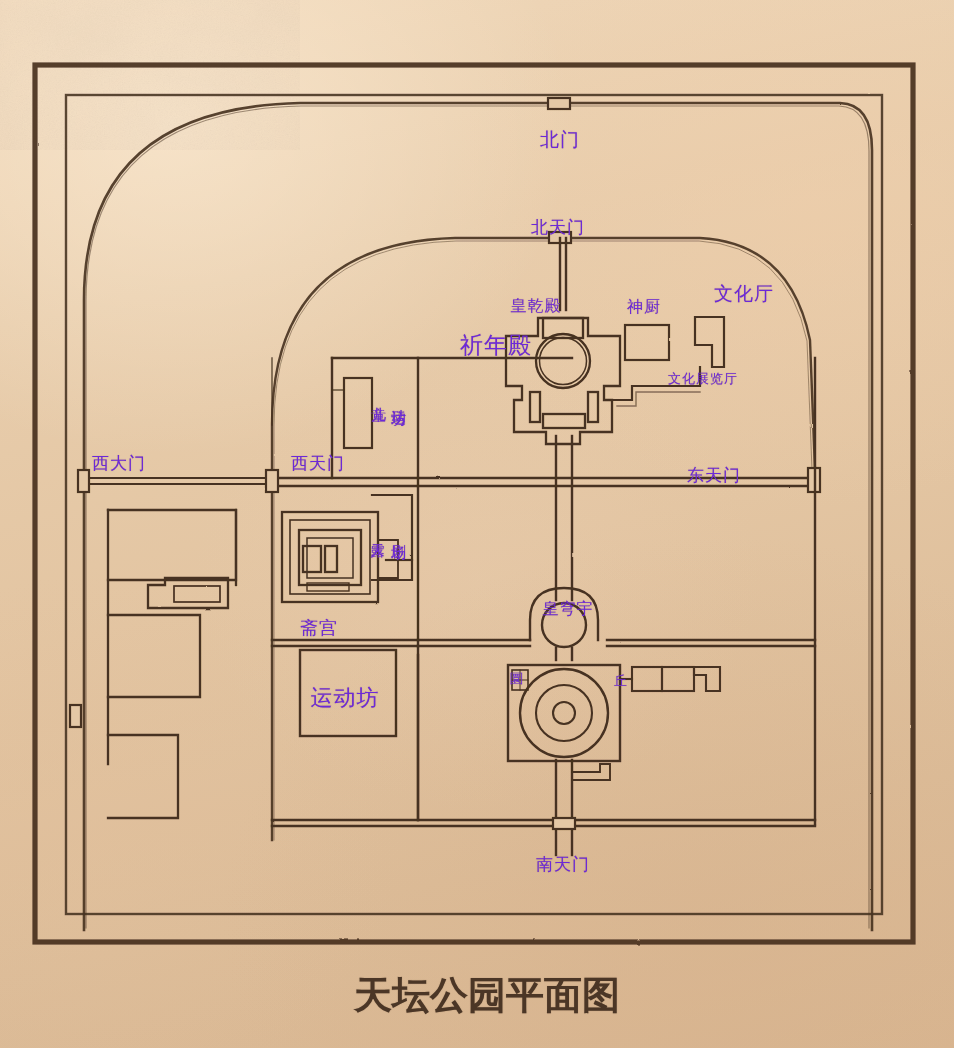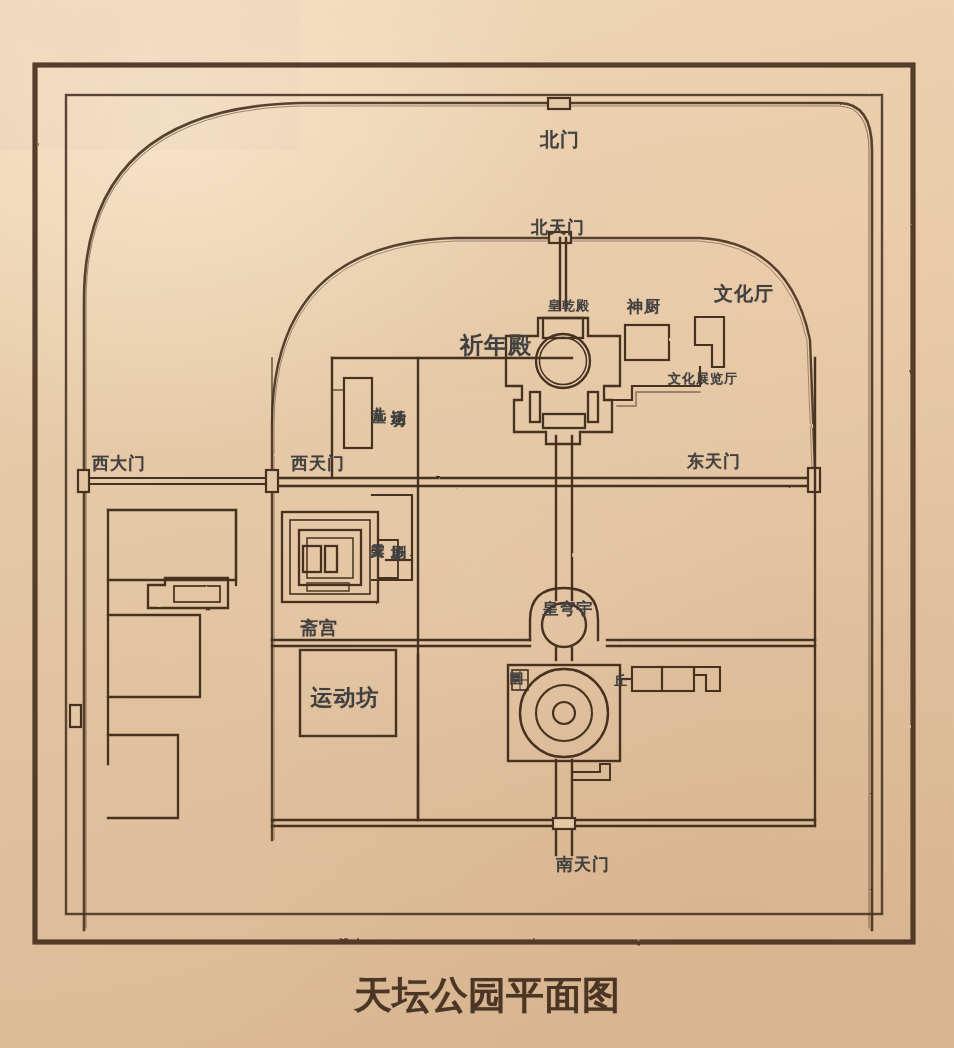--- a/index.html
+++ b/index.html
@@ -23,23 +23,23 @@
       linear-gradient(168deg,#f0d8ba 0%,#e8cdac 26%,#e3c5a2 52%,#dcbc98 78%,#d8b590 100%);
     pointer-events:none;
   }
   #grain{
     position:absolute;inset:0;opacity:.30;pointer-events:none;mix-blend-mode:multiply;
   }
   #mapwrap{position:absolute;inset:0;}
   svg#map{position:absolute;left:0;top:0;width:954px;height:1048px;}
   .lbl{
     position:absolute;
-    color:#404040;
+    color:#6d28d9;
     font-family:"DejaVu Sans","Liberation Sans",sans-serif;
-    font-weight:700;
+    font-weight:400;
     white-space:nowrap;
     letter-spacing:1px;
     text-shadow:0 0 1px rgba(74,53,37,.35);
     pointer-events:none;
   }
   .lbl.v{
     writing-mode:vertical-rl;
     text-orientation:upright;
     letter-spacing:0px;
     white-space:normal;
@@ -277,33 +277,33 @@
       <line x1="396" y1="650" x2="396" y2="736"></line>
     </g>
 
   </g>
 </svg>
 </div>
 
 <div id="labels">
     <div class="lbl" style="font-size: 19px; left: 560px; top: 140px; transform: translate(-50%, -50%);">北门</div>
     <div class="lbl" style="font-size: 17px; left: 558px; top: 227px; transform: translate(-50%, -50%);">北天门</div>
-    <div class="lbl" style="font-size: 13px; left: 569px; top: 306px; transform: translate(-50%, -50%);">皇乾殿</div>
+    <div class="lbl" style="font-size: 16px; left: 536px; top: 306px; transform: translate(-50%, -50%);">皇乾殿</div>
     <div class="lbl" style="font-size: 16px; left: 644px; top: 307px; transform: translate(-50%, -50%);">神厨</div>
     <div class="lbl" style="font-size: 19px; left: 744px; top: 294px; transform: translate(-50%, -50%);">文化厅</div>
     <div class="lbl" style="font-size: 23px; left: 496px; top: 345px; transform: translate(-50%, -50%);">祈年殿</div>
     <div class="lbl" style="font-size: 13px; left: 703px; top: 379px; transform: translate(-50%, -50%);">文化展览厅</div>
     <div class="lbl v" style="font-size: 15px; left: 378px; top: 395px; transform: translate(-50%, 0px);">儿童</div>
     <div class="lbl v" style="font-size: 15px; left: 398px; top: 398px; transform: translate(-50%, 0px);">运动坊</div>
     <div class="lbl" style="font-size: 17px; left: 119px; top: 463px; transform: translate(-50%, -50%);">西大门</div>
     <div class="lbl" style="font-size: 17px; left: 318px; top: 463px; transform: translate(-50%, -50%);">西天门</div>
-    <div class="lbl" style="font-size: 17px; left: 714px; top: 461px; transform: translate(-50%, -50%);">东天门</div>
+    <div class="lbl" style="font-size: 17px; left: 714px; top: 475px; transform: translate(-50%, -50%);">东天门</div>
     <div class="lbl v" style="font-size: 14px; left: 378px; top: 533px; transform: translate(-50%, 0px);">露天</div>
     <div class="lbl v" style="font-size: 15px; left: 398px; top: 533px; transform: translate(-50%, 0px);">剧场</div>
     <div class="lbl" style="font-size: 16px; left: 568px; top: 609px; transform: translate(-50%, -50%);">皇穹宇</div>
     <div class="lbl" style="font-size: 18px; left: 319px; top: 622px; transform: translate(-50%, -50%); margin-top: 6px;">斋宫</div>
     <div class="lbl" style="font-size: 13px; left: 517px; top: 679px; transform: translate(-50%, -50%);">圜</div>
     <div class="lbl" style="font-size: 13px; left: 621px; top: 681px; transform: translate(-50%, -50%);">丘</div>
     <div class="lbl" style="font-size: 22px; left: 345px; top: 698px; transform: translate(-50%, -50%);">运动坊</div>
-    <div class="lbl" style="font-size: 17px; left: 563px; top: 864px; transform: translate(-50%, -50%); margin-left: 20px;">南天门</div>
+    <div class="lbl" style="font-size: 17px; left: 563px; top: 864px; transform: translate(-50%, -50%);">南天门</div>
   </div>
 
 <div class="title" style="top:970px;font-size:38px;margin-left:20px;">天坛公园平面图</div>
 
 </body></html>

